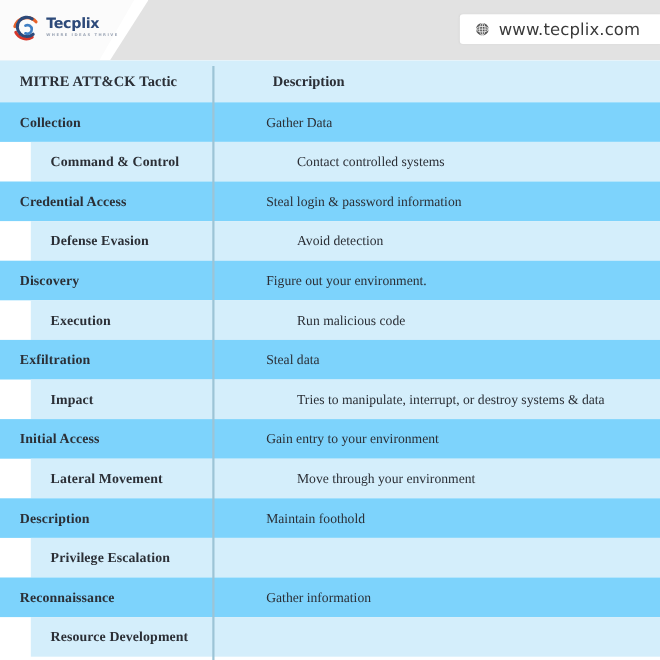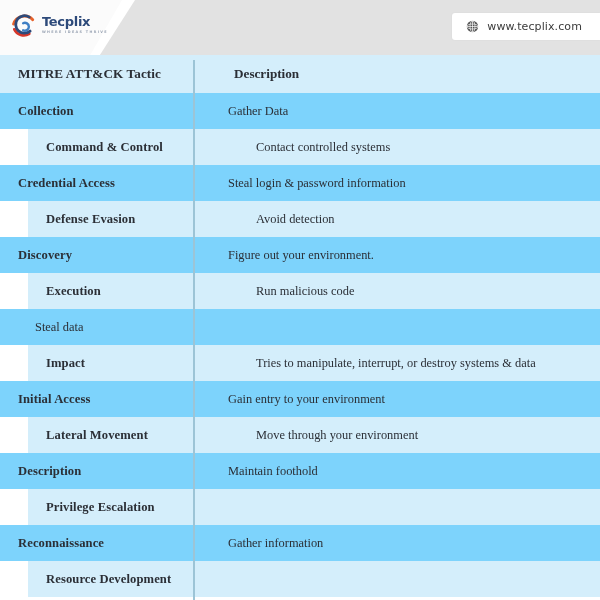--- a/index.html
+++ b/index.html
@@ -89,21 +89,21 @@
     box-shadow: 0 0 2px rgba(0,0,0,0.05);
   }
   .globe-icon {
     width: 13px;
     height: 13px;
     flex: 0 0 13px;
     margin-right: 8px;
   }
   .url-text {
     font-family: "DejaVu Sans", sans-serif;
-    font-size: 11px;
+    font-size: 15px;
     color: #3a3a3a;
     letter-spacing: 0.1px;
     white-space: nowrap;
   }
 
   
   .table-area {
     position: relative;
     width: 600px;
     height: 545px;
@@ -116,20 +116,21 @@
     width: 1.5px;
     height: 540px;
     background: #9cc4d6;
     z-index: 5;
   }
   .row {
     display: flex;
     align-items: center;
     width: 600px;
     box-sizing: border-box;
+    gap: 14px;
   }
   .row.hdr {
     height: 38px;
     background: #d4eefb;
   }
   .row.odd {
     background: #7dd3fc;
   }
   .row.even {
     background: #d4eefb;
@@ -226,20 +227,21 @@
       </div>
       <div class="row body odd">
         <div class="cell-tactic">Discovery</div>
         <div class="cell-desc">Figure out your environment.</div>
       </div>
       <div class="row body even">
         <div class="cell-tactic">Execution</div>
         <div class="cell-desc">Run malicious code</div>
       </div>
       <div class="row body odd">
+        <div class="cell-tactic">Exfiltration</div>
         <div class="cell-desc">Steal data</div>
       </div>
       <div class="row body even">
         <div class="cell-tactic">Impact</div>
         <div class="cell-desc">Tries to manipulate, interrupt, or destroy systems &amp; data</div>
       </div>
       <div class="row body odd">
         <div class="cell-tactic">Initial Access</div>
         <div class="cell-desc">Gain entry to your environment</div>
       </div>

